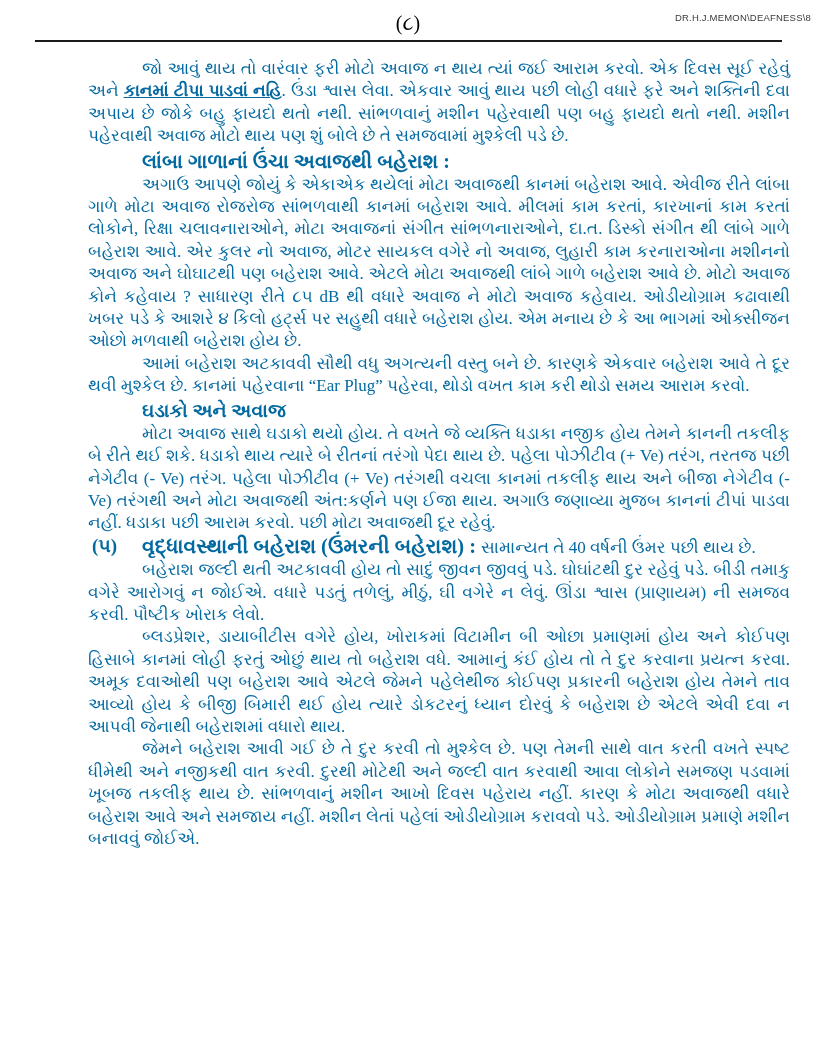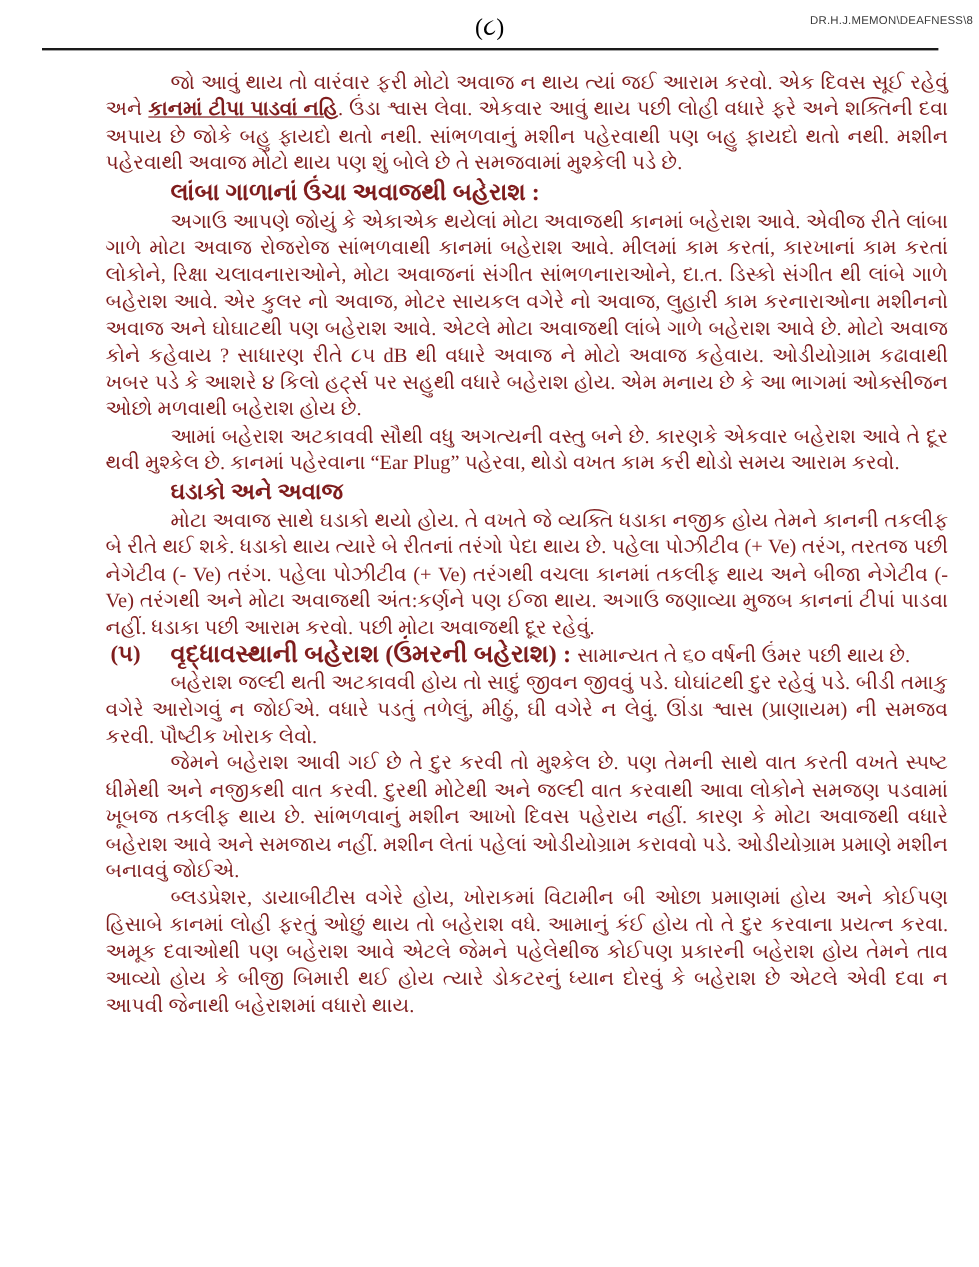--- a/index.html
+++ b/index.html
@@ -32,21 +32,21 @@
   .rule {
     border: none;
     border-top: 2.6px solid #1a1a1a;
     margin: 7px 34px 8px 35px;
   }
   .content {
     margin: 16px 26px 0 88px;
     font-size: 17px;
     line-height: 22.4px;
     text-align: justify;
-    color: #7f1d1d;
+    color: #0369a1;
   }
   .content p {
     margin: 0;
     text-indent: 54px;
   }
   .bold-underline {
     font-weight: bold;
     text-decoration: underline;
   }
   .h-section {
@@ -104,23 +104,23 @@
 
   <p>અગાઉ આપણે જોયું કે એકાએક થયેલાં મોટા અવાજથી કાનમાં બહેરાશ આવે. એવીજ રીતે લાંબા ગાળે મોટા અવાજ રોજરોજ સાંભળવાથી કાનમાં બહેરાશ આવે. મીલમાં કામ કરતાં, કારખાનાં કામ કરતાં લોકોને, રિક્ષા ચલાવનારાઓને, મોટા અવાજનાં સંગીત સાંભળનારાઓને, દા.ત. ડિસ્કો સંગીત થી લાંબે ગાળે બહેરાશ આવે. એર કુલર નો અવાજ, મોટર સાયકલ વગેરે નો અવાજ, લુહારી કામ કરનારાઓના મશીનનો અવાજ અને ઘોઘાટથી પણ બહેરાશ આવે. એટલે મોટા અવાજથી લાંબે ગાળે બહેરાશ આવે છે. મોટો અવાજ કોને કહેવાય ? સાધારણ રીતે ૮૫ dB થી વધારે અવાજ ને મોટો અવાજ કહેવાય. ઓડીયોગ્રામ કઢાવાથી ખબર પડે કે આશરે ૪ કિલો હર્ટ્સ પર સહુથી વધારે બહેરાશ હોય. એમ મનાય છે કે આ ભાગમાં ઓક્સીજન ઓછો મળવાથી બહેરાશ હોય છે.</p>
 
   <p>આમાં બહેરાશ અટકાવવી સૌથી વધુ અગત્યની વસ્તુ બને છે. કારણકે એકવાર બહેરાશ આવે તે દૂર થવી મુશ્કેલ છે. કાનમાં પહેરવાના “Ear Plug” પહેરવા, થોડો વખત કામ કરી થોડો સમય આરામ કરવો.</p>
 
   <p class="h-sub">ઘડાકો અને અવાજ</p>
 
   <p>મોટા અવાજ સાથે ઘડાકો થયો હોય. તે વખતે જે વ્યક્તિ ધડાકા નજીક હોય તેમને કાનની તકલીફ બે રીતે થઈ શકે. ધડાકો થાય ત્યારે બે રીતનાં તરંગો પેદા થાય છે. પહેલા પોઝીટીવ (+ Ve) તરંગ, તરતજ પછી નેગેટીવ (- Ve) તરંગ. પહેલા પોઝીટીવ (+ Ve) તરંગથી વચલા કાનમાં તકલીફ થાય અને બીજા નેગેટીવ (- Ve) તરંગથી અને મોટા અવાજથી અંત:કર્ણને પણ ઈજા થાય. અગાઉ જણાવ્યા મુજબ કાનનાં ટીપાં પાડવા નહીં. ધડાકા પછી આરામ કરવો. પછી મોટા અવાજથી દૂર રહેવું.</p>
 
   <p class="section5-line">
-    <span class="section5-num">(૫)</span><span class="section5-title">વૃદ્ધાવસ્થાની બહેરાશ (ઉંમરની બહેરાશ) : </span><span class="section5-tail">સામાન્યત તે ૬૦ વર્ષની ઉંમર પછી થાય છે.</span>
+    <span class="section5-num">(૫)</span><span class="section5-title">વૃદ્ધાવસ્થાની બહેરાશ (ઉંમરની બહેરાશ) : </span><span class="section5-tail">સામાન્યત તે 40 વર્ષની ઉંમર પછી થાય છે.</span>
   </p>
 
 
   <p>બહેરાશ જલ્દી થતી અટકાવવી હોય તો સાદું જીવન જીવવું પડે. ઘોઘાંટથી દુર રહેવું પડે. બીડી તમાકુ વગેરે આરોગવું ન જોઈએ. વધારે પડતું તળેલું, મીઠું, ઘી વગેરે ન લેવું. ઊંડા શ્વાસ (પ્રાણાયમ) ની સમજવ કરવી. પૌષ્ટીક ખોરાક લેવો.</p>
 
+  <p>બ્લડપ્રેશર, ડાયાબીટીસ વગેરે હોય, ખોરાકમાં વિટામીન બી ઓછા પ્રમાણમાં હોય અને કોઈપણ હિસાબે કાનમાં લોહી ફરતું ઓછું થાય તો બહેરાશ વધે. આમાનું કંઈ હોય તો તે દુર કરવાના પ્રયત્ન કરવા. અમૂક દવાઓથી પણ બહેરાશ આવે એટલે જેમને પહેલેથીજ કોઈપણ પ્રકારની બહેરાશ હોય તેમને તાવ આવ્યો હોય કે બીજી બિમારી થઈ હોય ત્યારે ડોકટરનું ધ્યાન દોરવું કે બહેરાશ છે એટલે એવી દવા ન આપવી જેનાથી બહેરાશમાં વધારો થાય.</p>
+
   <p>જેમને બહેરાશ આવી ગઈ છે તે દુર કરવી તો મુશ્કેલ છે. પણ તેમની સાથે વાત કરતી વખતે સ્પષ્ટ ધીમેથી અને નજીકથી વાત કરવી. દુરથી મોટેથી અને જલ્દી વાત કરવાથી આવા લોકોને સમજણ પડવામાં ખૂબજ તકલીફ થાય છે. સાંભળવાનું મશીન આખો દિવસ પહેરાય નહીં. કારણ કે મોટા અવાજથી વધારે બહેરાશ આવે અને સમજાય નહીં. મશીન લેતાં પહેલાં ઓડીયોગ્રામ કરાવવો પડે. ઓડીયોગ્રામ પ્રમાણે મશીન બનાવવું જોઈએ.</p>
-
-  <p>બ્લડપ્રેશર, ડાયાબીટીસ વગેરે હોય, ખોરાકમાં વિટામીન બી ઓછા પ્રમાણમાં હોય અને કોઈપણ હિસાબે કાનમાં લોહી ફરતું ઓછું થાય તો બહેરાશ વધે. આમાનું કંઈ હોય તો તે દુર કરવાના પ્રયત્ન કરવા. અમૂક દવાઓથી પણ બહેરાશ આવે એટલે જેમને પહેલેથીજ કોઈપણ પ્રકારની બહેરાશ હોય તેમને તાવ આવ્યો હોય કે બીજી બિમારી થઈ હોય ત્યારે ડોકટરનું ધ્યાન દોરવું કે બહેરાશ છે એટલે એવી દવા ન આપવી જેનાથી બહેરાશમાં વધારો થાય.</p>
 
 </div>
 
 </body></html>

